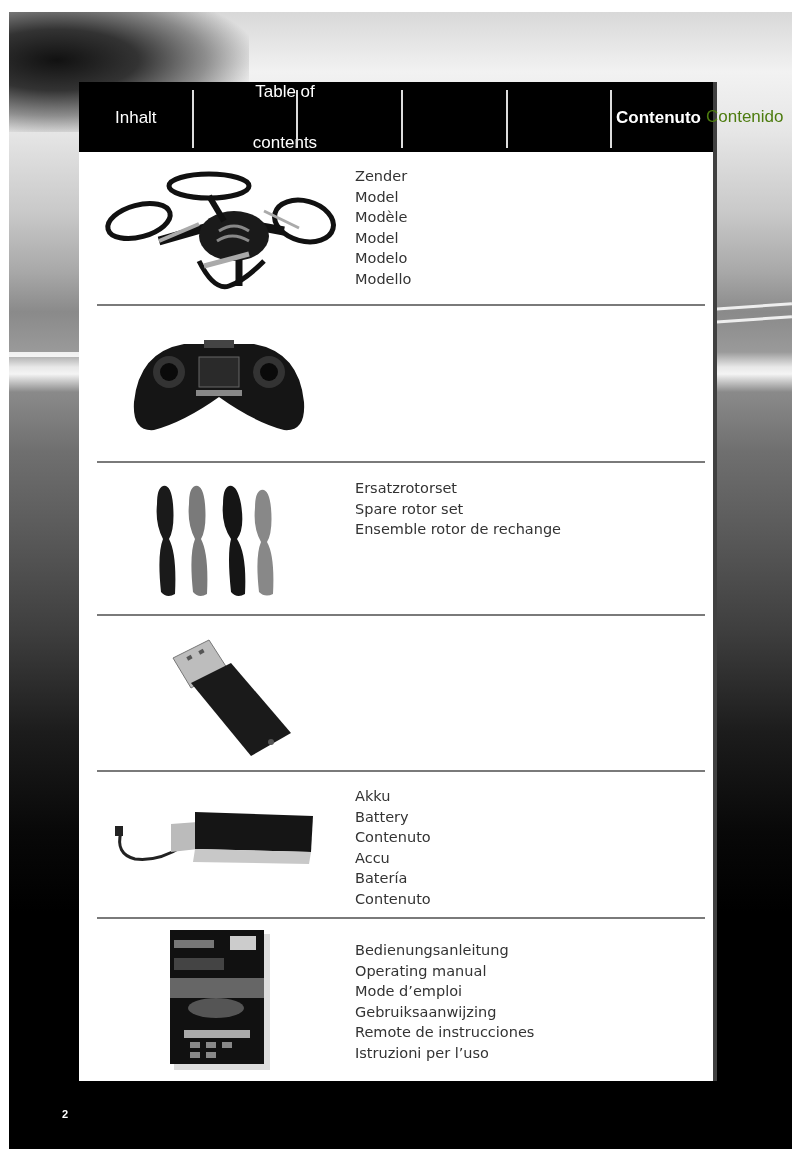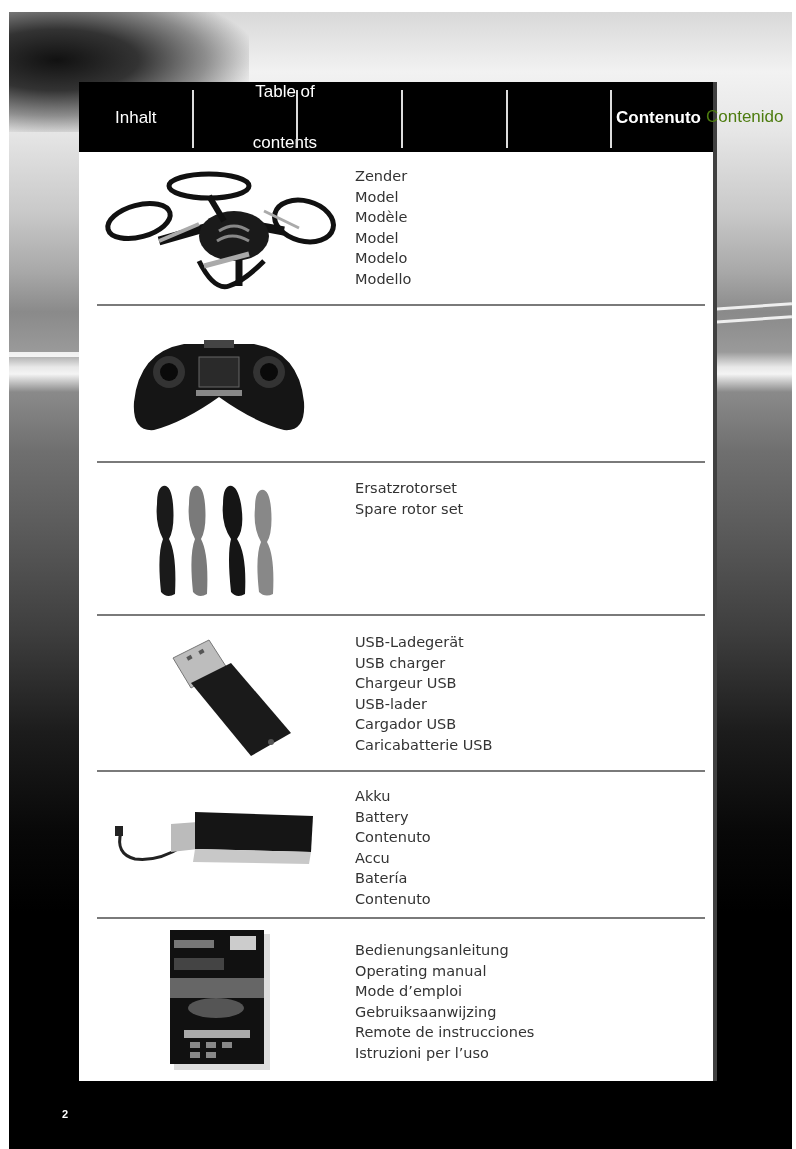--- a/index.html
+++ b/index.html
@@ -122,40 +122,33 @@
   <div class="row" style="top:396px;height:138px;">
     <svg class="img" style="left:70px;top:6px;" width="130" height="115" viewBox="0 0 130 115">
       <path d="M14 2 Q22 0 24 20 Q26 45 20 55 Q28 70 26 110 Q18 115 12 108 Q8 70 14 55 Q6 40 8 20 Q8 4 14 2Z" fill="#1a1a1a"></path>
       <path d="M46 2 Q54 0 56 20 Q58 45 52 55 Q60 70 58 110 Q50 115 44 108 Q40 70 46 55 Q38 40 40 20 Q40 4 46 2Z" fill="#7a7a7a"></path>
       <path d="M80 2 Q88 0 92 20 Q96 45 88 55 Q98 70 96 110 Q88 115 82 108 Q78 70 82 55 Q72 40 74 20 Q74 4 80 2Z" fill="#151515"></path>
       <path d="M112 6 Q120 4 122 24 Q124 48 118 58 Q126 72 124 110 Q116 114 110 108 Q106 72 112 58 Q104 44 106 24 Q106 8 112 6Z" fill="#888"></path>
     </svg>
     <div class="row-text">
       <div>Ersatzrotorset</div>
       <div>Spare rotor set</div>
+      <div>Ensemble rotor de rechange</div>
     </div>
   </div>
   <div class="divider" style="top:532px;"></div>
 
   <div class="row" style="top:550px;height:138px;">
     <svg class="img" style="left:90px;top:6px;" width="130" height="120" viewBox="0 0 130 120">
       <polygon points="4,20 40,2 58,30 22,50" fill="#bdbdbd" stroke="#777"></polygon>
       <rect x="18" y="18" width="5" height="4" fill="#555" transform="rotate(-28 20 20)"></rect>
       <rect x="30" y="12" width="5" height="4" fill="#555" transform="rotate(-28 32 14)"></rect>
       <polygon points="22,45 62,25 122,95 82,118" fill="#1a1a1a"></polygon>
       <circle cx="102" cy="104" r="3" fill="#555"></circle>
     </svg>
-    <div class="row-text">
-      <div>USB-Ladegerät</div>
-      <div>USB charger</div>
-      <div>Chargeur USB</div>
-      <div>USB-lader</div>
-      <div>Cargador USB</div>
-      <div>Caricabatterie USB</div>
-    </div>
   </div>
   <div class="divider" style="top:688px;"></div>
 
   <div class="row" style="top:704px;height:138px;">
     <svg class="img" style="left:34px;top:18px;" width="200" height="90" viewBox="0 0 200 90">
       <path d="M8 28 Q2 50 22 55 Q45 58 70 42" fill="none" stroke="#222" stroke-width="3"></path>
       <rect x="2" y="22" width="8" height="10" fill="#222"></rect>
       <polygon points="58,20 85,18 85,45 58,48" fill="#bbb"></polygon>
       <polygon points="82,8 200,12 198,48 82,45" fill="#151515"></polygon>
       <polygon points="82,45 198,48 196,60 80,58" fill="#c8c8c8"></polygon>

